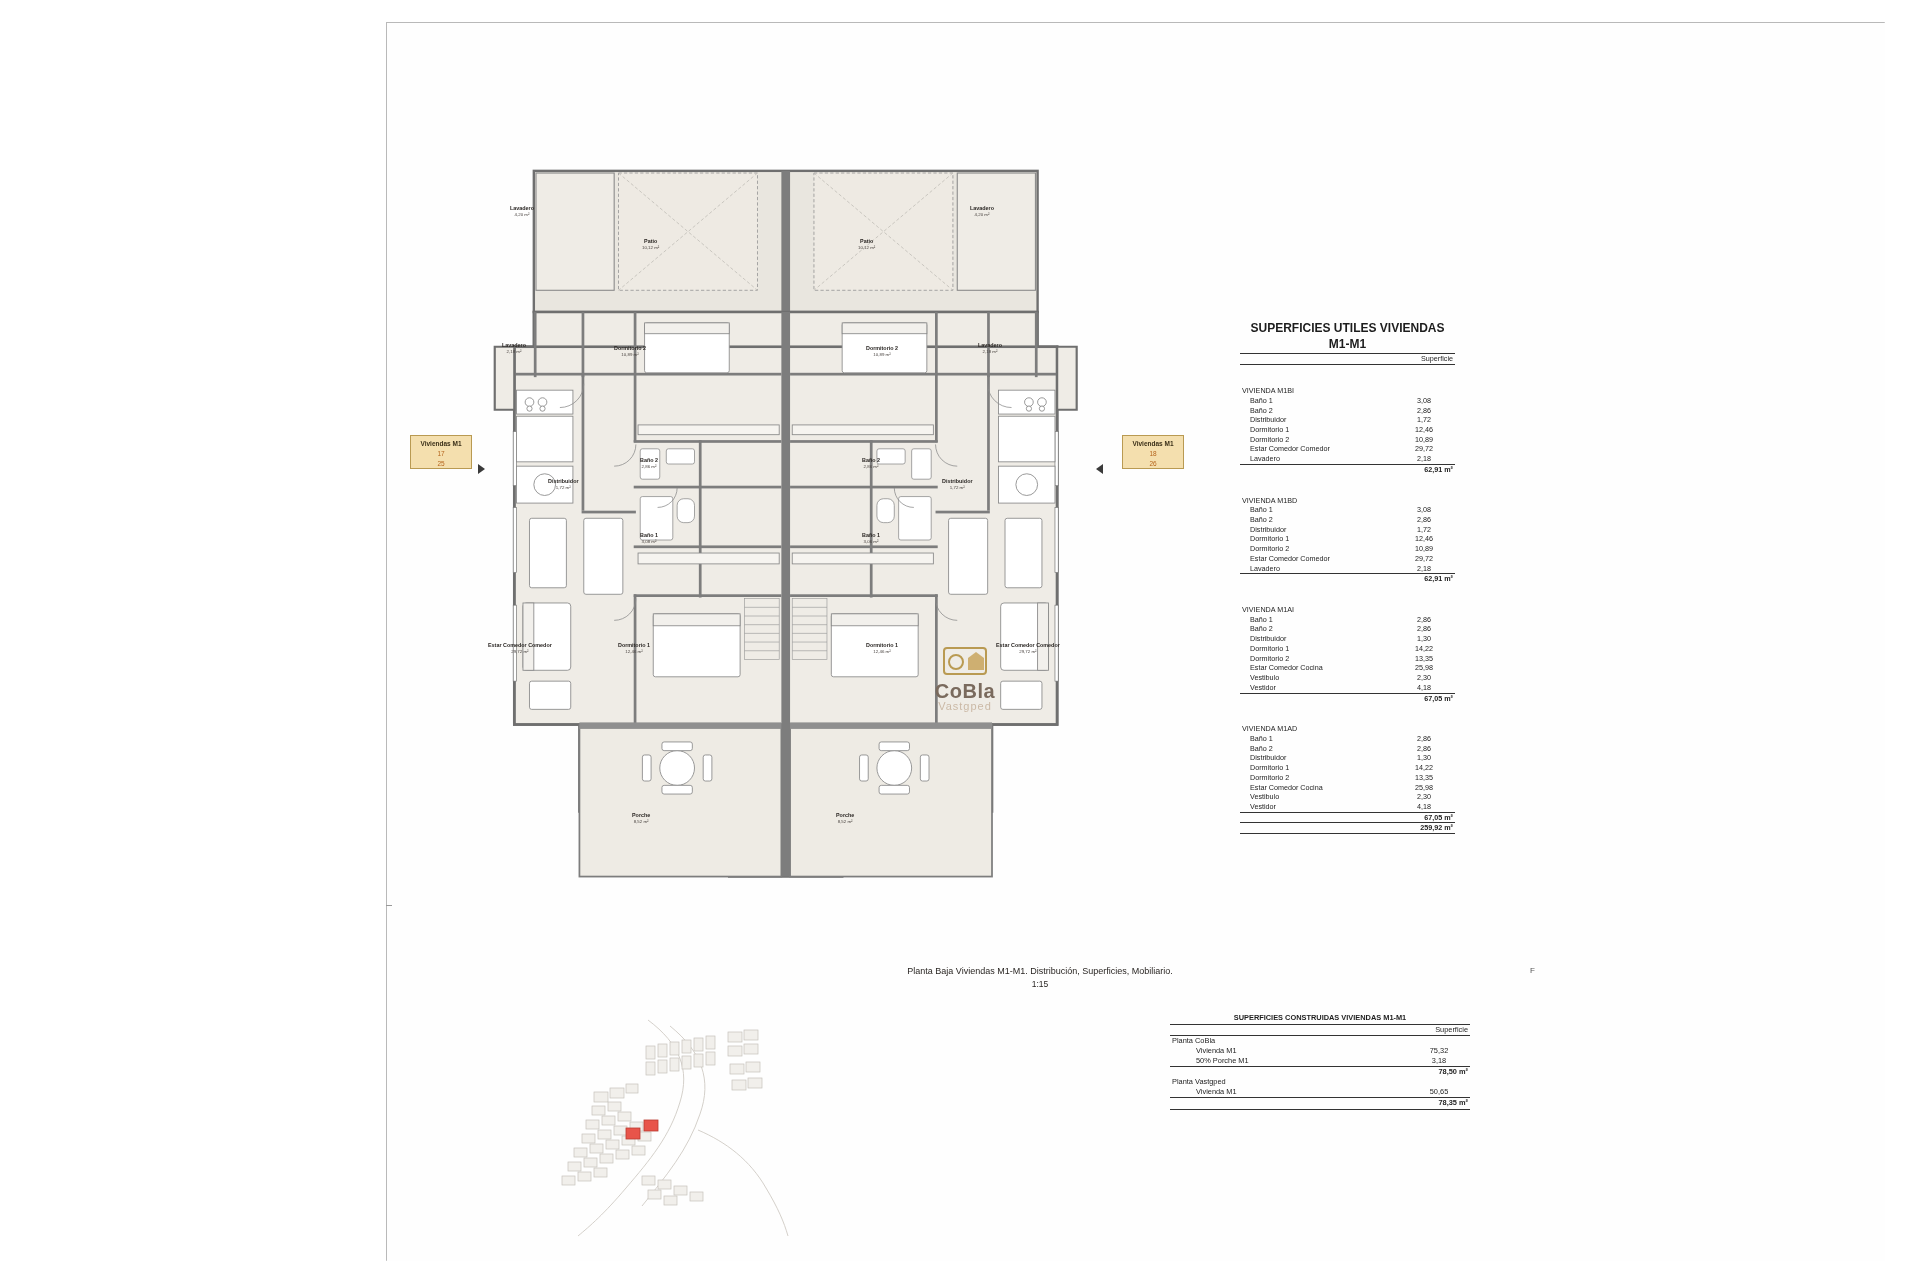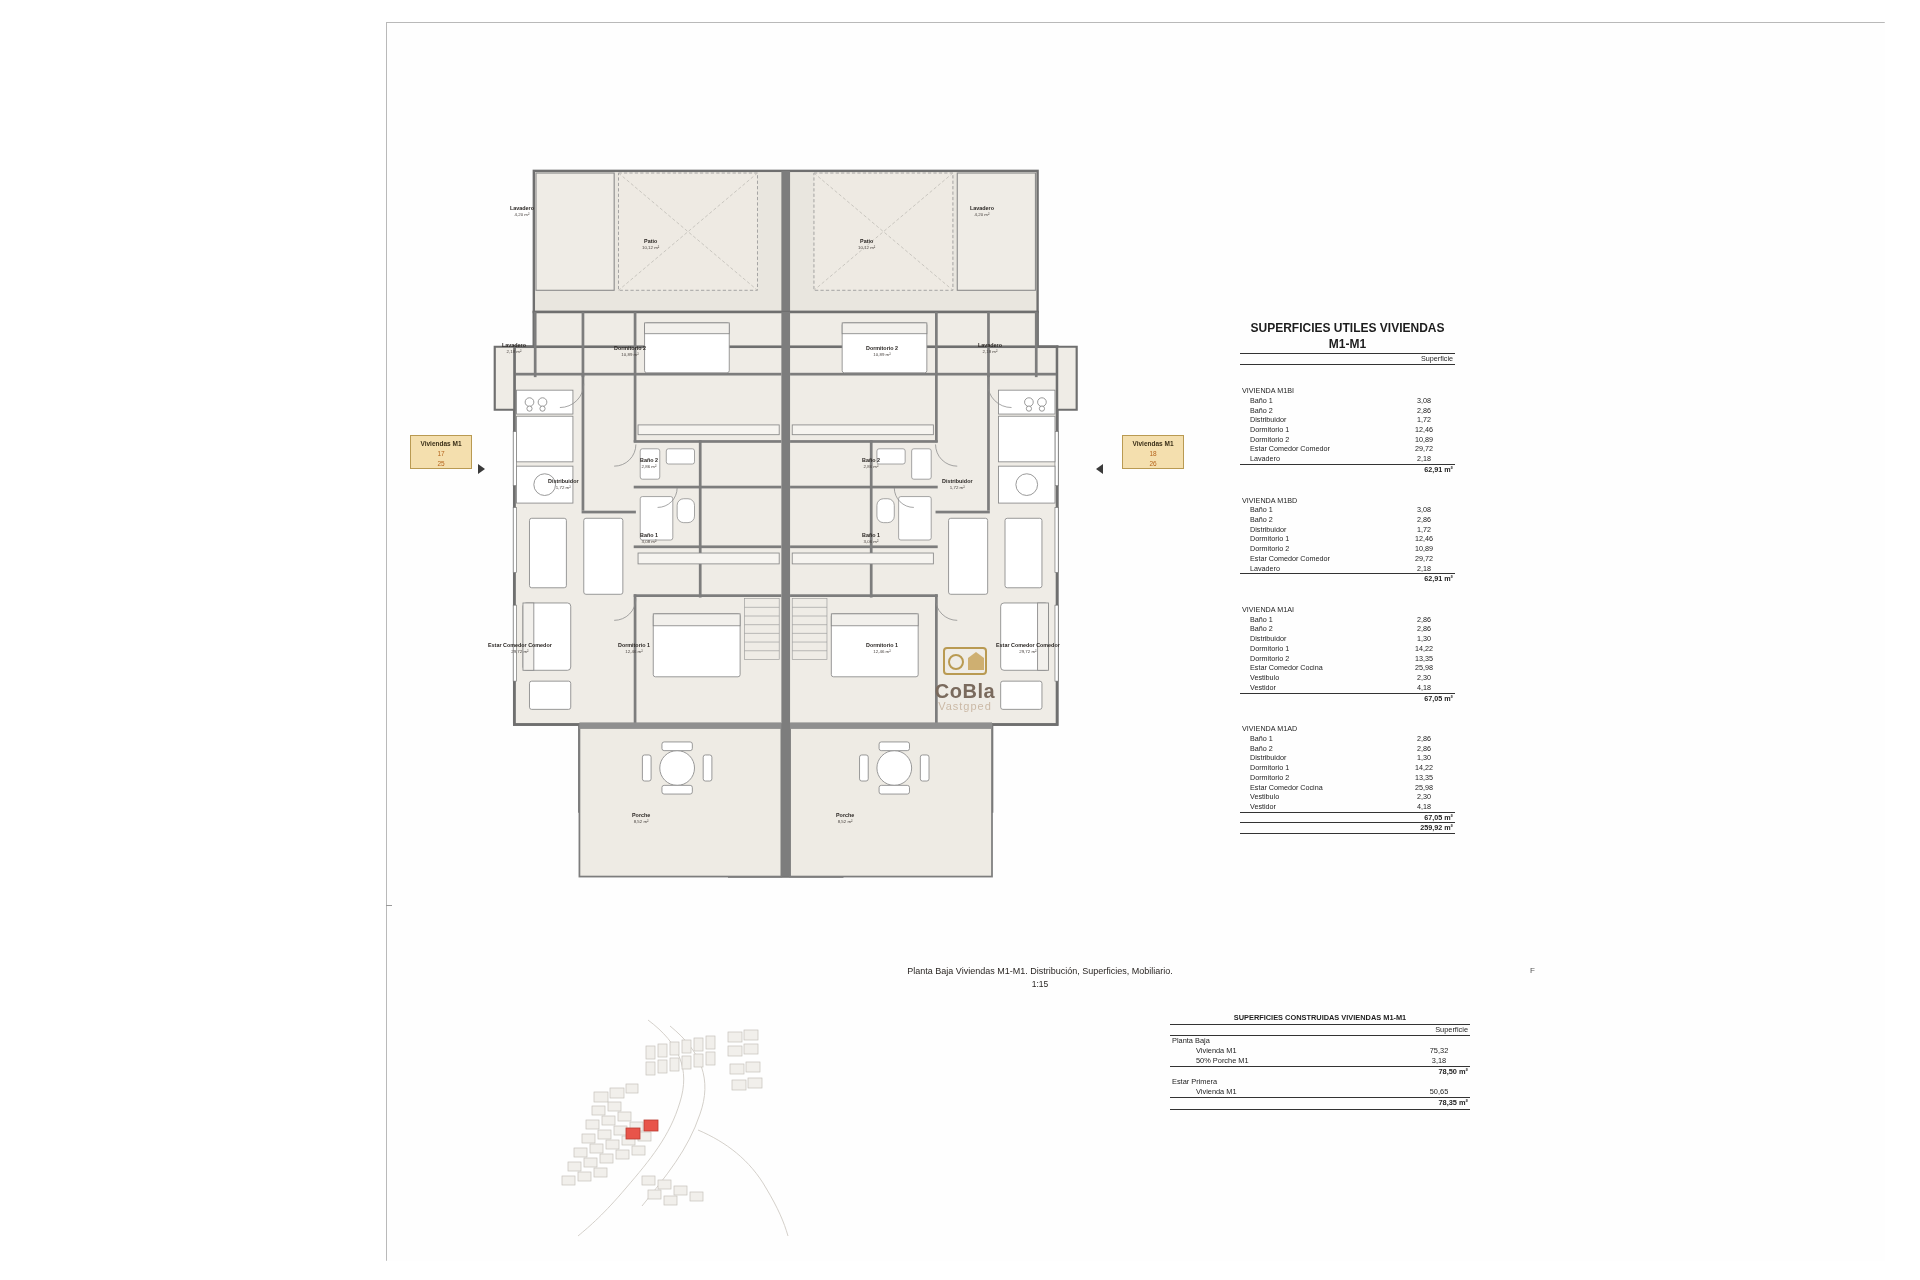--- a/index.html
+++ b/index.html
@@ -540,37 +540,37 @@
   <table class="tbl">
     <tbody>
         <tr class="title">
           <td colspan="2">SUPERFICIES CONSTRUIDAS VIVIENDAS M1-M1</td>
         </tr>
     <tr class="subhead">
           <td colspan="2">Superficie</td>
         </tr>
 
     <tr>
-          <td>Planta Baja</td>
+          <td>Planta CoBla</td>
           <td class="val"></td>
         </tr>
     <tr class="sub">
           <td>Vivienda M1</td>
           <td class="val">75,32</td>
         </tr>
     <tr class="sub">
           <td>50% Porche M1</td>
           <td class="val">3,18</td>
         </tr>
     <tr class="total">
           <td colspan="2">78,50 m²</td>
         </tr>
 
     <tr>
-          <td>Estar Primera</td>
+          <td>Planta Vastgped</td>
           <td class="val"></td>
         </tr>
     <tr class="sub">
           <td>Vivienda M1</td>
           <td class="val">50,65</td>
         </tr>
     <tr class="total">
           <td colspan="2">78,35 m²</td>
         </tr>
     <tr class="line">

